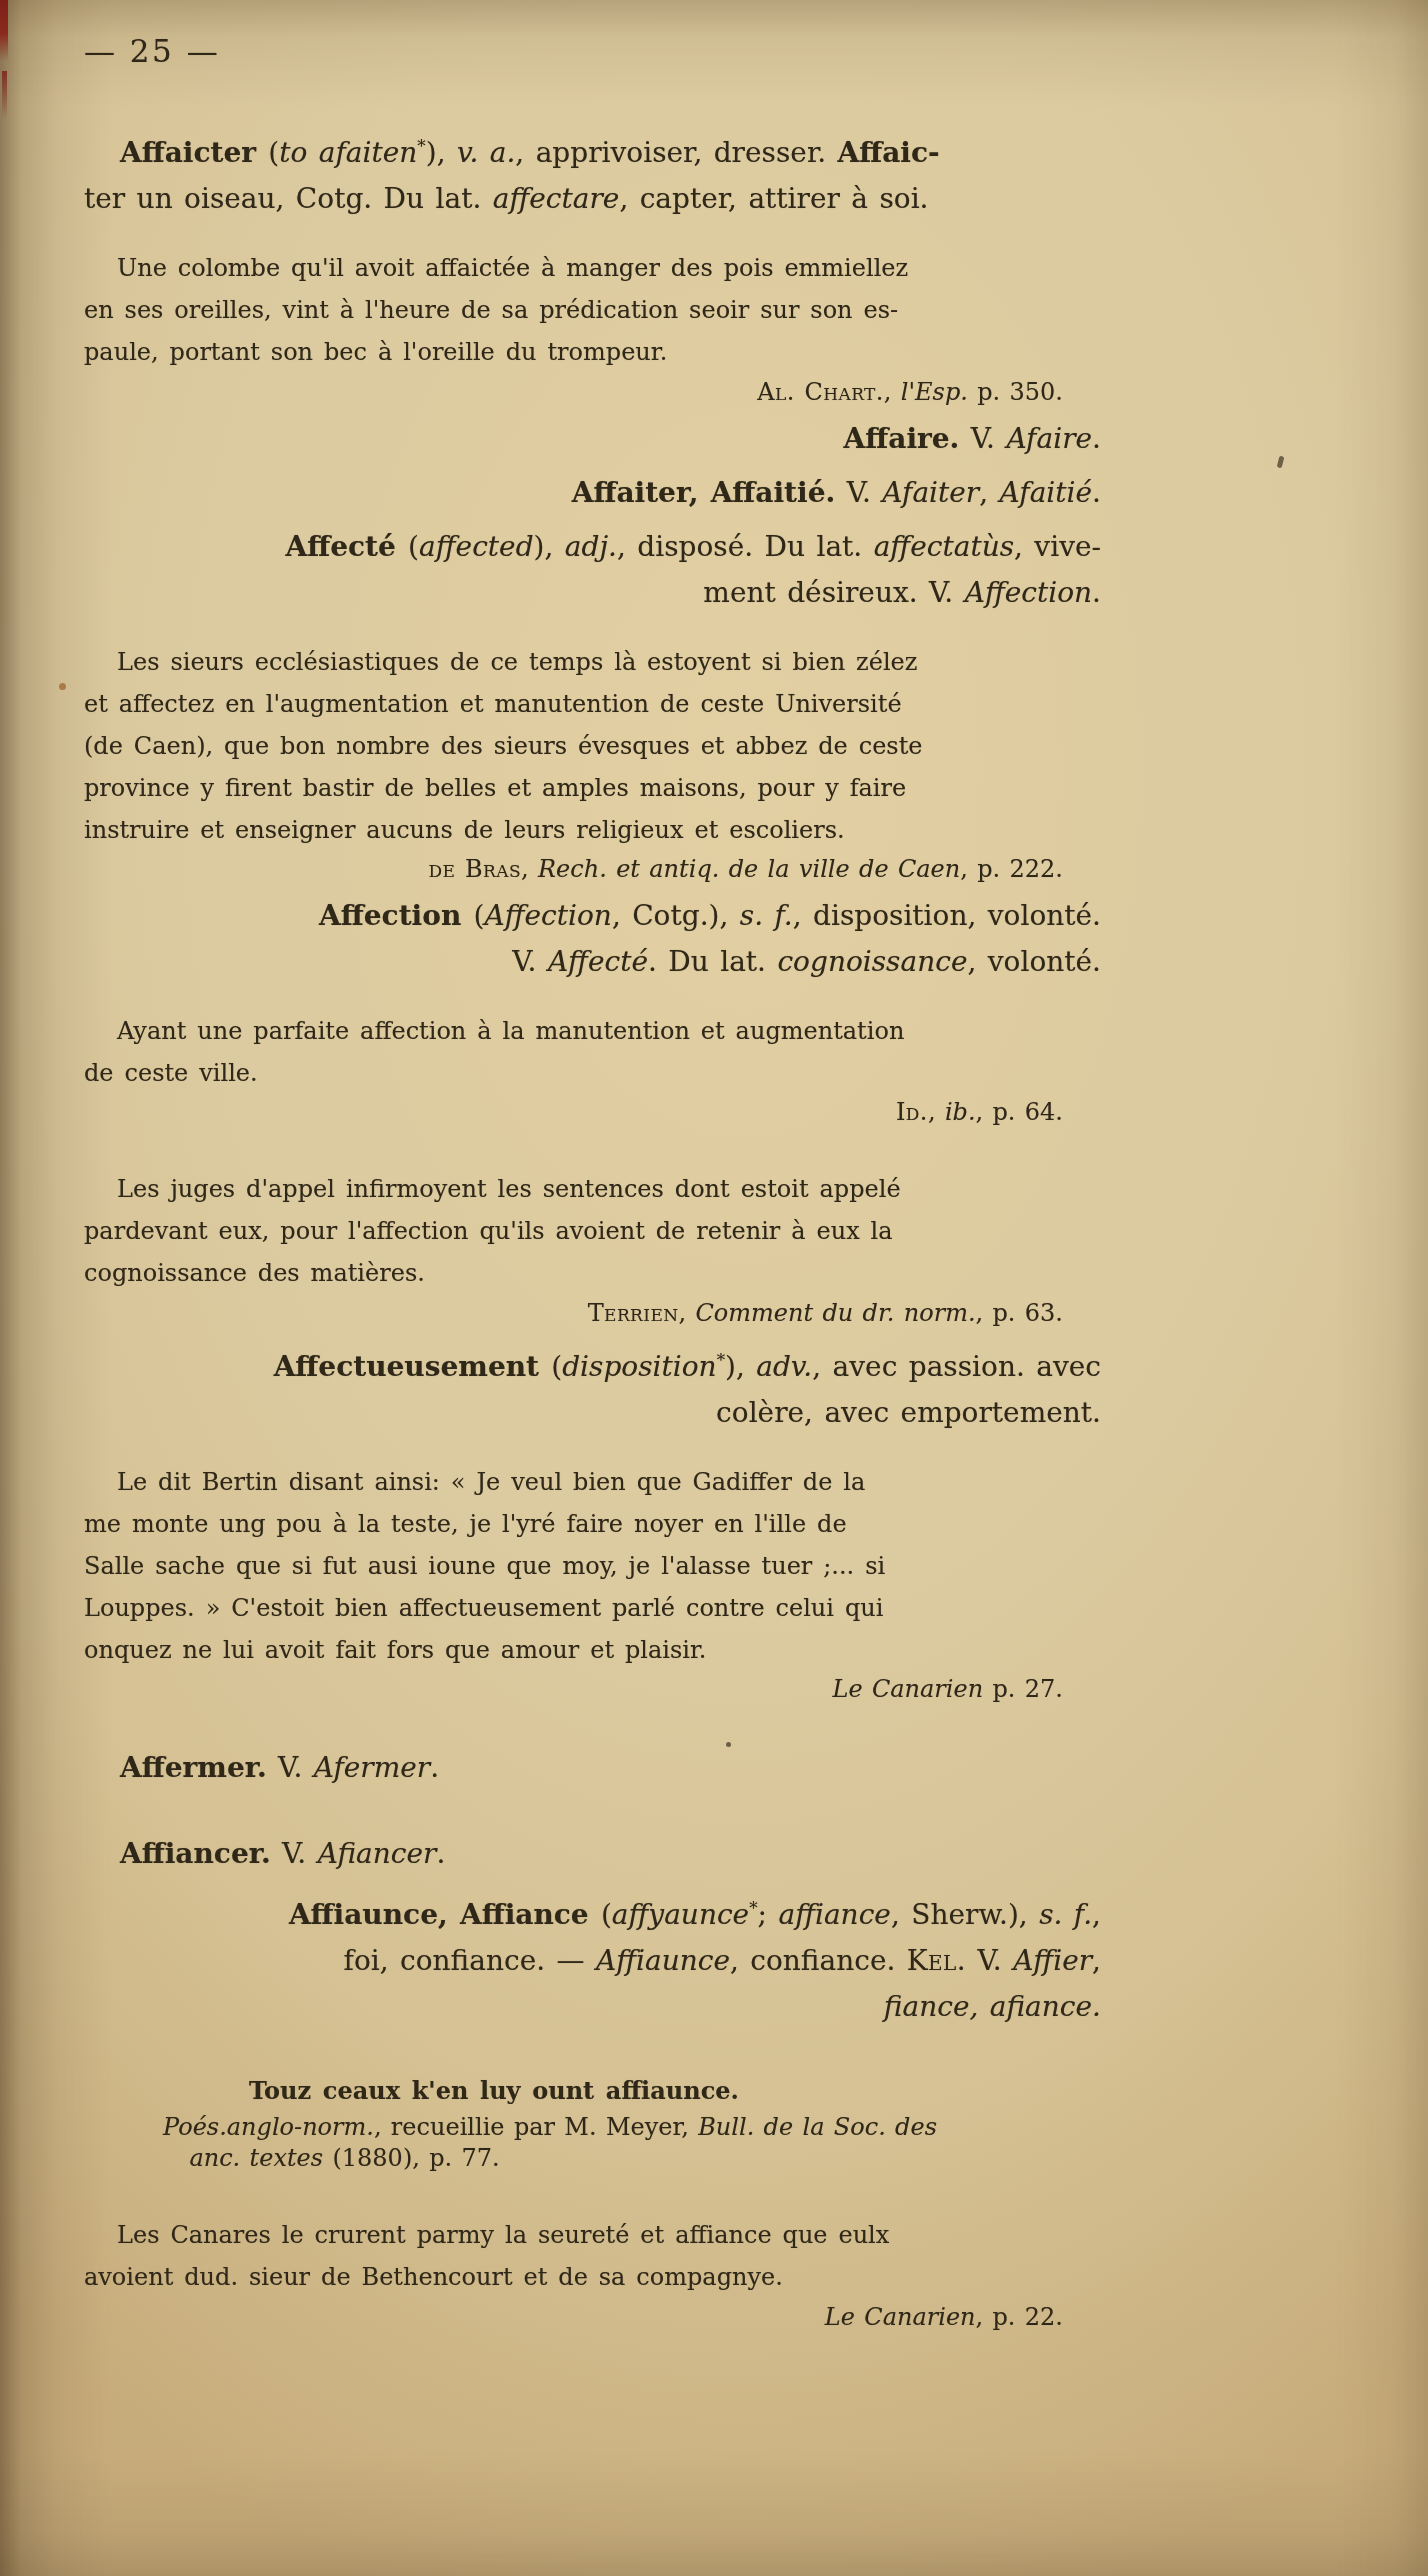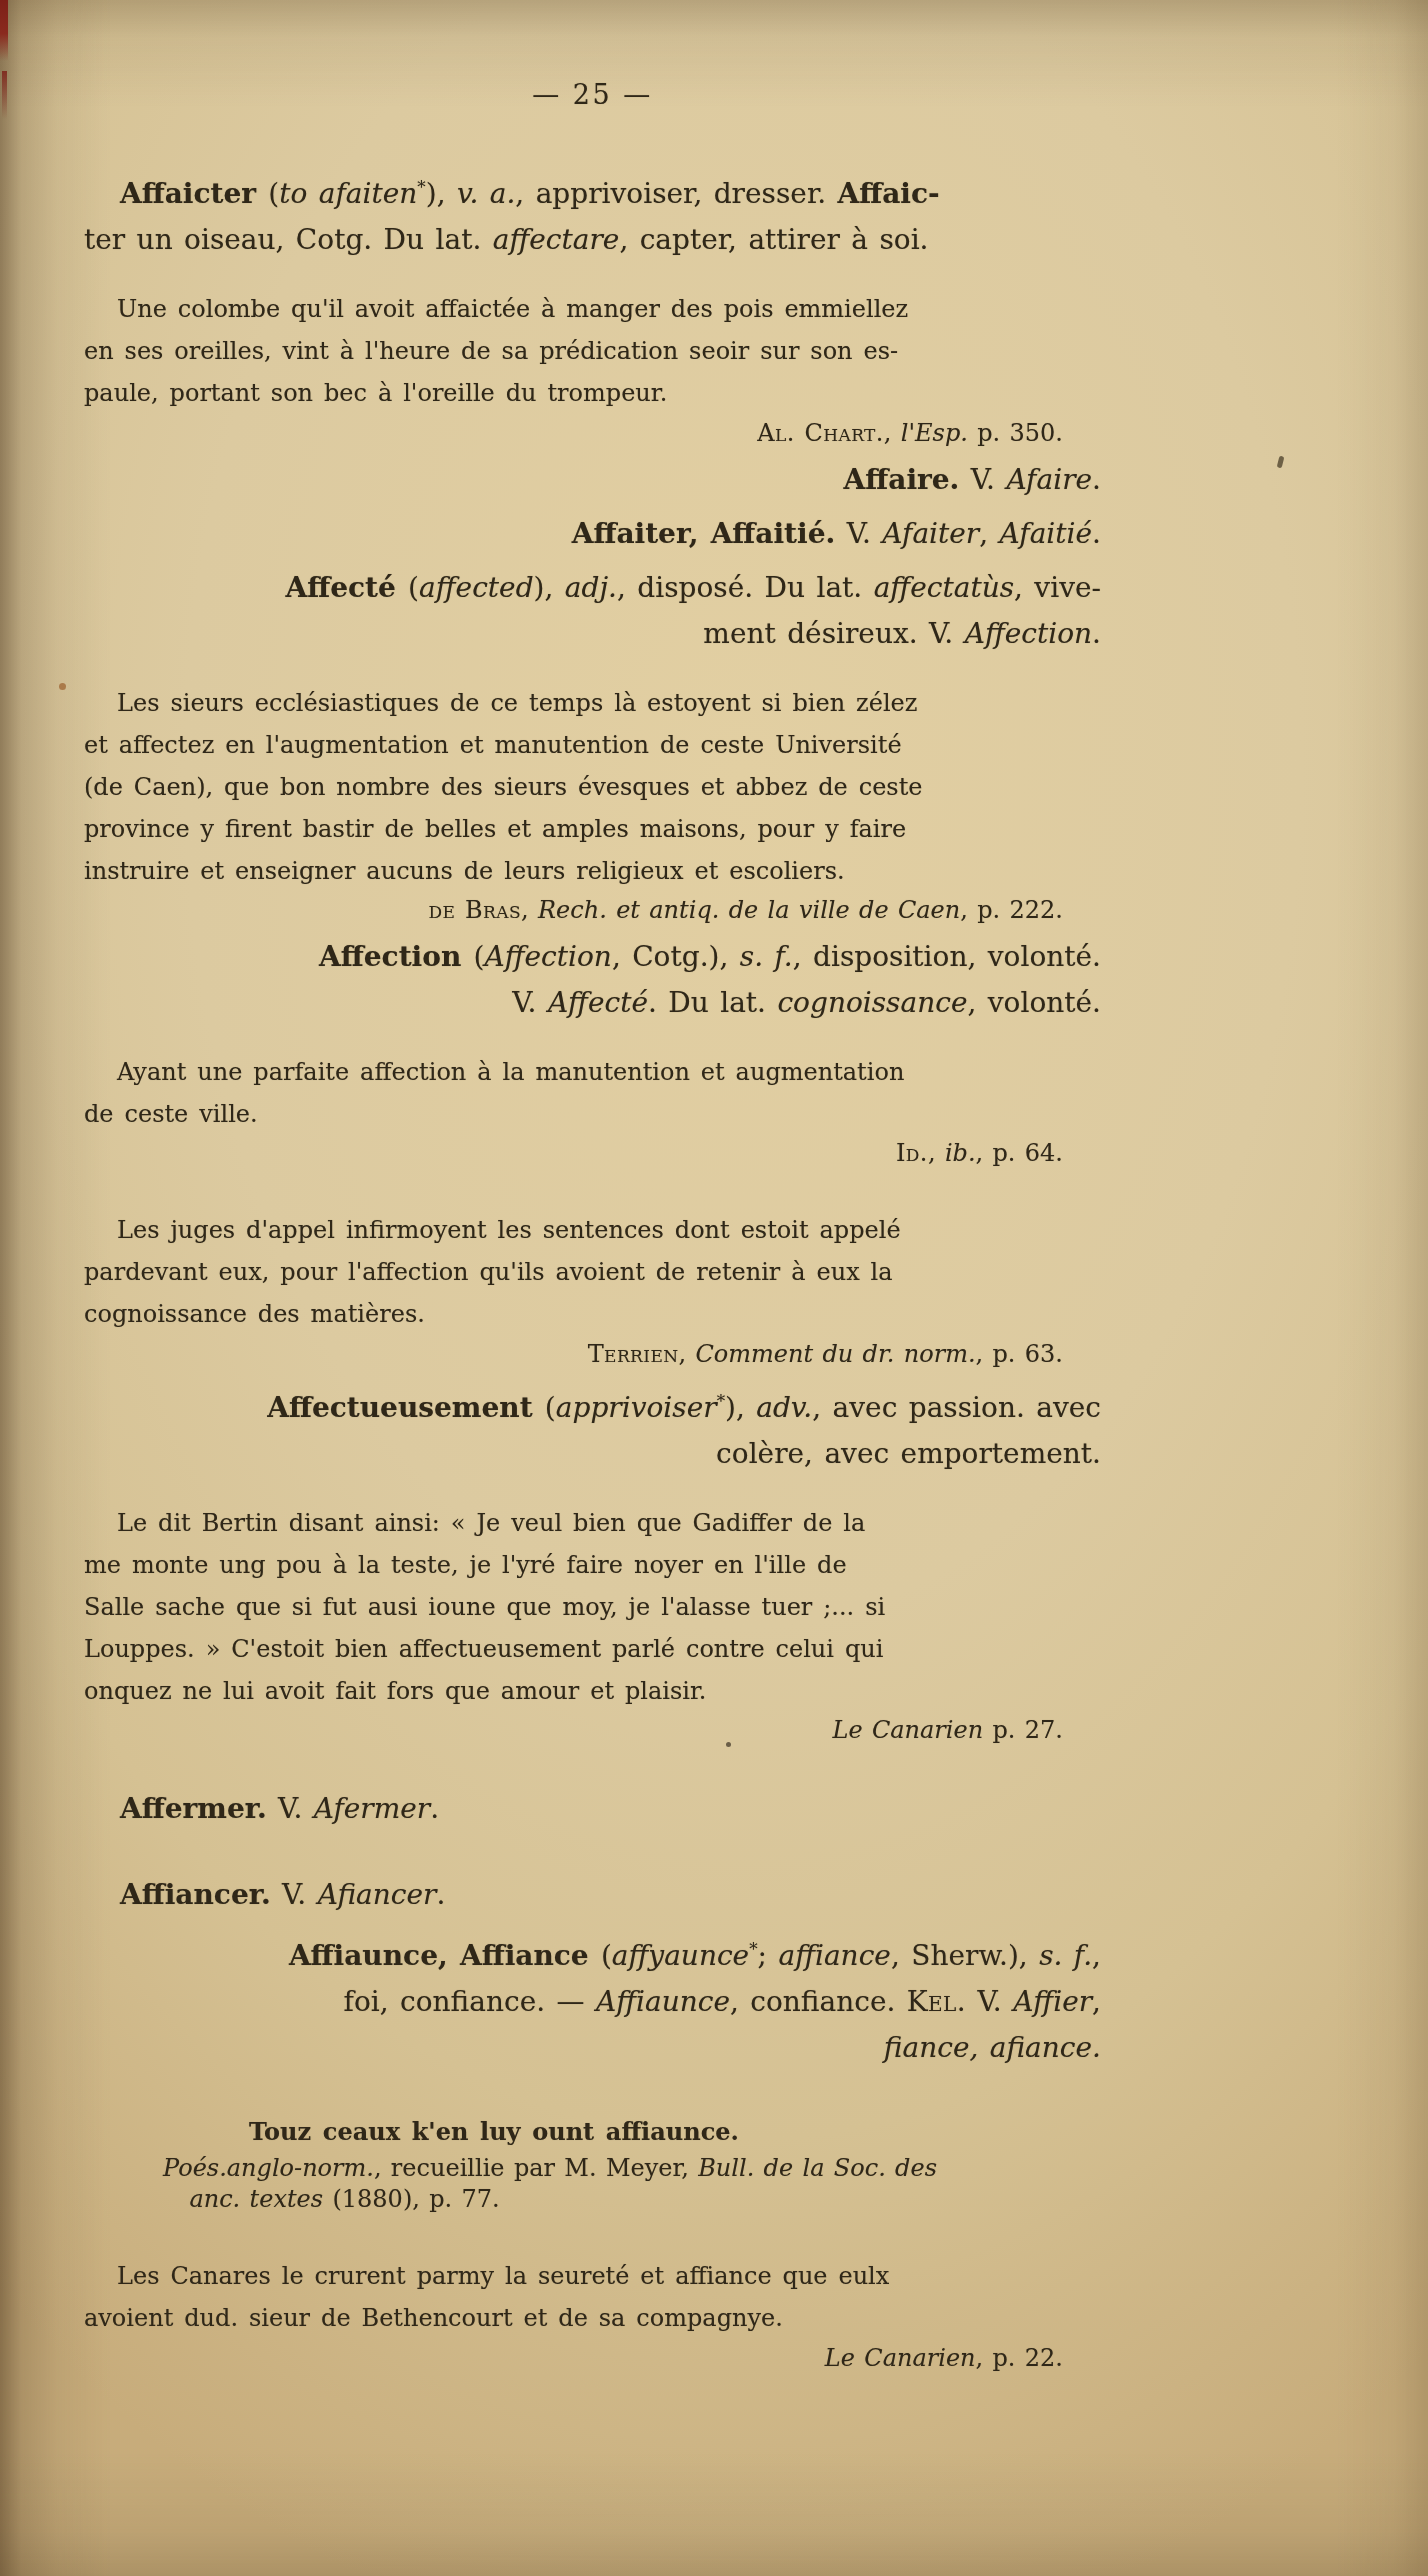--- a/index.html
+++ b/index.html
@@ -10,21 +10,21 @@
       linear-gradient(90deg, rgba(74,52,28,0.50) 0px, rgba(74,52,28,0.22) 21.5px, rgba(74,52,28,0.08) 58px, rgba(0,0,0,0) 111px),
       linear-gradient(270deg, rgba(94,72,40,0.22) 0px, rgba(94,72,40,0.08) 33px, rgba(0,0,0,0) 91px),
       linear-gradient(180deg, rgba(94,72,40,0.30) 0px, rgba(94,72,40,0.10) 37px, rgba(0,0,0,0) 107px),
       linear-gradient(0deg, rgba(94,72,40,0.26) 0px, rgba(94,72,40,0.10) 45px, rgba(0,0,0,0) 124px),
       radial-gradient(ellipse 1238px 1898px at 52% 30%, #e2cfa2 0%, #dccaa0 45%, #d5c193 72%, #c7ac7b 100%);
     font-family:"DejaVu Serif","Liberation Serif",serif;
     color:#2f2718;
   }
   .text-col{position:absolute;left:84px;top:0;width:1017px;}
   .line{white-space:nowrap;}
-  .page-number{margin-top:79px;text-align:center;font-size:27px;letter-spacing:2.5px;
+  .page-number{margin-top:33px;text-align:left;font-size:31px;letter-spacing:2.5px;
     text-shadow:0 0 0.8px rgba(47,39,24,.35);}
   .entry{font-size:28px;line-height:46px;word-spacing:2.5px;text-shadow:0 0 1px rgba(47,39,24,.32);}
   .entry .line:first-child{text-indent:36px;}
   .quote{font-size:24px;line-height:42px;word-spacing:3.3px;text-shadow:0 0 0.8px rgba(47,39,24,.30);}
   .quote .line:first-child{text-indent:33px;}
   .quote.verse .line:first-child{text-indent:165px;font-weight:bold;}
   .cite{font-size:24px;line-height:31px;word-spacing:1.7px;text-shadow:0 0 0.8px rgba(47,39,24,.28);}
   .cite.right{text-align:right;padding-right:38px;}
   .cite.left{padding-left:79px;}
   .cite.left .line + .line{padding-left:26.4px;}
@@ -112,21 +112,21 @@
   <div class="quote mt-v">
       <div class="line"><span class="seg-n">Les juges d'appel infirmoyent les sentences dont estoit appelé</span></div>
       <div class="line"><span class="seg-n">pardevant eux, pour l'affection qu'ils avoient de retenir à eux la</span></div>
       <div class="line"><span class="seg-n">cognoissance des matières.</span></div>
     </div>
   <div class="cite right mt-c">
       <div class="line"><span class="seg-sc">Terrien</span><span class="seg-n">, </span><span class="seg-i">Comment du dr. norm.</span><span class="seg-n">, p. 63.</span></div>
     </div>
 
   <div class="entry mt-e">
-      <div class="line"><span class="seg-b">Affectueusement </span><span class="seg-n">(</span><span class="seg-i">apprivoiser</span><span class="seg-sup">*</span><span class="seg-n">), </span><span class="seg-i">adv.</span><span class="seg-n">, avec passion. avec</span></div>
+      <div class="line"><span class="seg-b">Affectueusement </span><span class="seg-n">(</span><span class="seg-i">disposition</span><span class="seg-sup">*</span><span class="seg-n">), </span><span class="seg-i">adv.</span><span class="seg-n">, avec passion. avec</span></div>
       <div class="line"><span class="seg-n">colère, avec emportement.</span></div>
     </div>
   <div class="quote mt-q">
       <div class="line"><span class="seg-n">Le dit Bertin disant ainsi: « Je veul bien que Gadiffer de la</span></div>
       <div class="line"><span class="seg-n">me monte ung pou à la teste, je l'yré faire noyer en l'ille de</span></div>
       <div class="line"><span class="seg-n">Salle sache que si fut ausi ioune que moy, je l'alasse tuer ;... si</span></div>
       <div class="line"><span class="seg-n">Louppes. » C'estoit bien affectueusement parlé contre celui qui</span></div>
       <div class="line"><span class="seg-n">onquez ne lui avoit fait fors que amour et plaisir.</span></div>
     </div>
   <div class="cite right mt-c">

